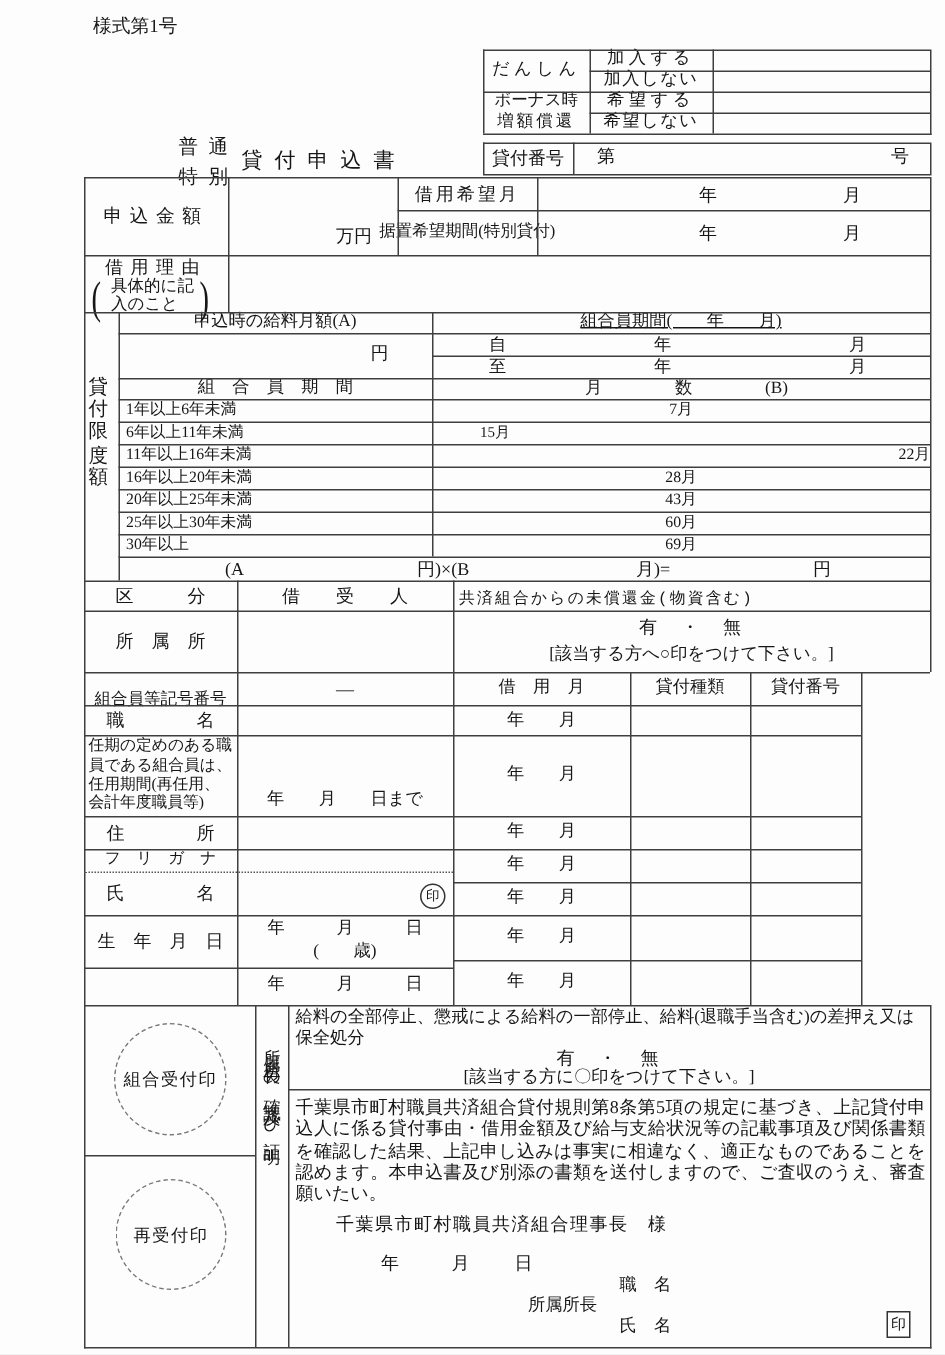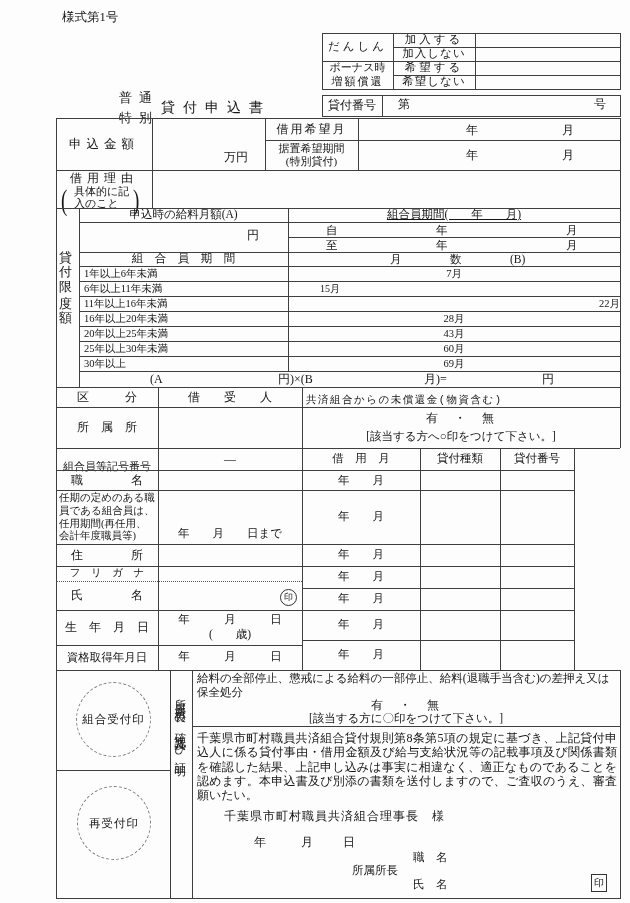--- a/index.html
+++ b/index.html
@@ -2,21 +2,21 @@
 <html><head>
 <meta charset="utf-8">
 <style>
   html,body{margin:0;padding:0;background:#e8e8e8;}
   body{font-family:"Liberation Serif","DejaVu Serif",serif;}
   #page{position:relative;width:630px;height:903px;background:#fdfdfd;margin:0 auto;overflow:hidden;color:#161616;}
   .ln{position:absolute;background:#3f3f3f;}
   .ln.dot{background:none;border-top:1px dotted #555;height:0 !important;}
   .t{position:absolute;white-space:nowrap;color:#161616;line-height:1.15;}
   .cell{position:absolute;display:flex;align-items:center;justify-content:center;white-space:nowrap;color:#161616;text-align:center;line-height:1.2;}
-  .col{flex-direction:column;}
+  .col{flex-direction:row;}
   .wrap{white-space:normal;}
   .vert{writing-mode:vertical-rl;}
   .circle{position:absolute;border:1.5px dashed #7a7a7a;border-radius:50%;display:flex;align-items:center;justify-content:center;}
   .sealc{position:absolute;width:15px;height:15px;border:1px solid #333;border-radius:50%;font-size:9px;display:flex;align-items:center;justify-content:center;}
   .sealb{position:absolute;width:14px;height:16px;border:1px solid #333;font-size:10px;display:flex;align-items:center;justify-content:center;}
   .just{text-align:justify;text-justify:inter-character;}
 </style>
 </head>
 <body>
 
@@ -106,21 +106,20 @@
   <div class="cell" style="left:56px;top:470px;width:102px;height:20px;font-size:12px;">職　　　　名</div>
   <div class="t wrap" style="left:59px;top:492px;width:97px;font-size:10.5px;line-height:12.8px;">任期の定めのある職員である組合員は、任用期間(再任用、会計年度職員等)</div>
   <div class="t" style="left:158px;top:527px;width:144px;text-align:center;font-size:11.5px;">年　　月　　日まで</div>
   <div class="cell" style="left:56px;top:544px;width:102px;height:22px;font-size:12px;">住　　　　所</div>
   <div class="cell" style="left:56px;top:566px;width:102px;height:15px;font-size:10.5px;">フ　リ　ガ　ナ</div>
   <div class="cell" style="left:56px;top:581px;width:102px;height:29px;font-size:12px;">氏　　　　名</div>
   <div class="sealc" style="left:280px;top:589px;">印</div>
   <div class="cell" style="left:56px;top:610px;width:102px;height:35px;font-size:12px;">生　年　月　日</div>
   <div class="t" style="left:158px;top:613px;width:144px;text-align:center;font-size:11.5px;">年　　　月　　　日</div>
   <div class="t" style="left:158px;top:628px;width:144px;text-align:center;font-size:11.5px;">(　　歳)</div>
-  <div class="cell" style="left:56px;top:645px;width:102px;height:25px;font-size:11.5px;">資格取得年月日</div>
   <div class="t" style="left:158px;top:650px;width:144px;text-align:center;font-size:11.5px;">年　　　月　　　日</div>
 
   <div class="t" style="left:302px;top:474px;width:118px;text-align:center;font-size:11.5px;">年　　月</div>
   <div class="t" style="left:302px;top:510px;width:118px;text-align:center;font-size:11.5px;">年　　月</div>
   <div class="t" style="left:302px;top:548px;width:118px;text-align:center;font-size:11.5px;">年　　月</div>
   <div class="t" style="left:302px;top:570px;width:118px;text-align:center;font-size:11.5px;">年　　月</div>
   <div class="t" style="left:302px;top:592px;width:118px;text-align:center;font-size:11.5px;">年　　月</div>
   <div class="t" style="left:302px;top:618px;width:118px;text-align:center;font-size:11.5px;">年　　月</div>
   <div class="t" style="left:302px;top:648px;width:118px;text-align:center;font-size:11.5px;">年　　月</div>
 

